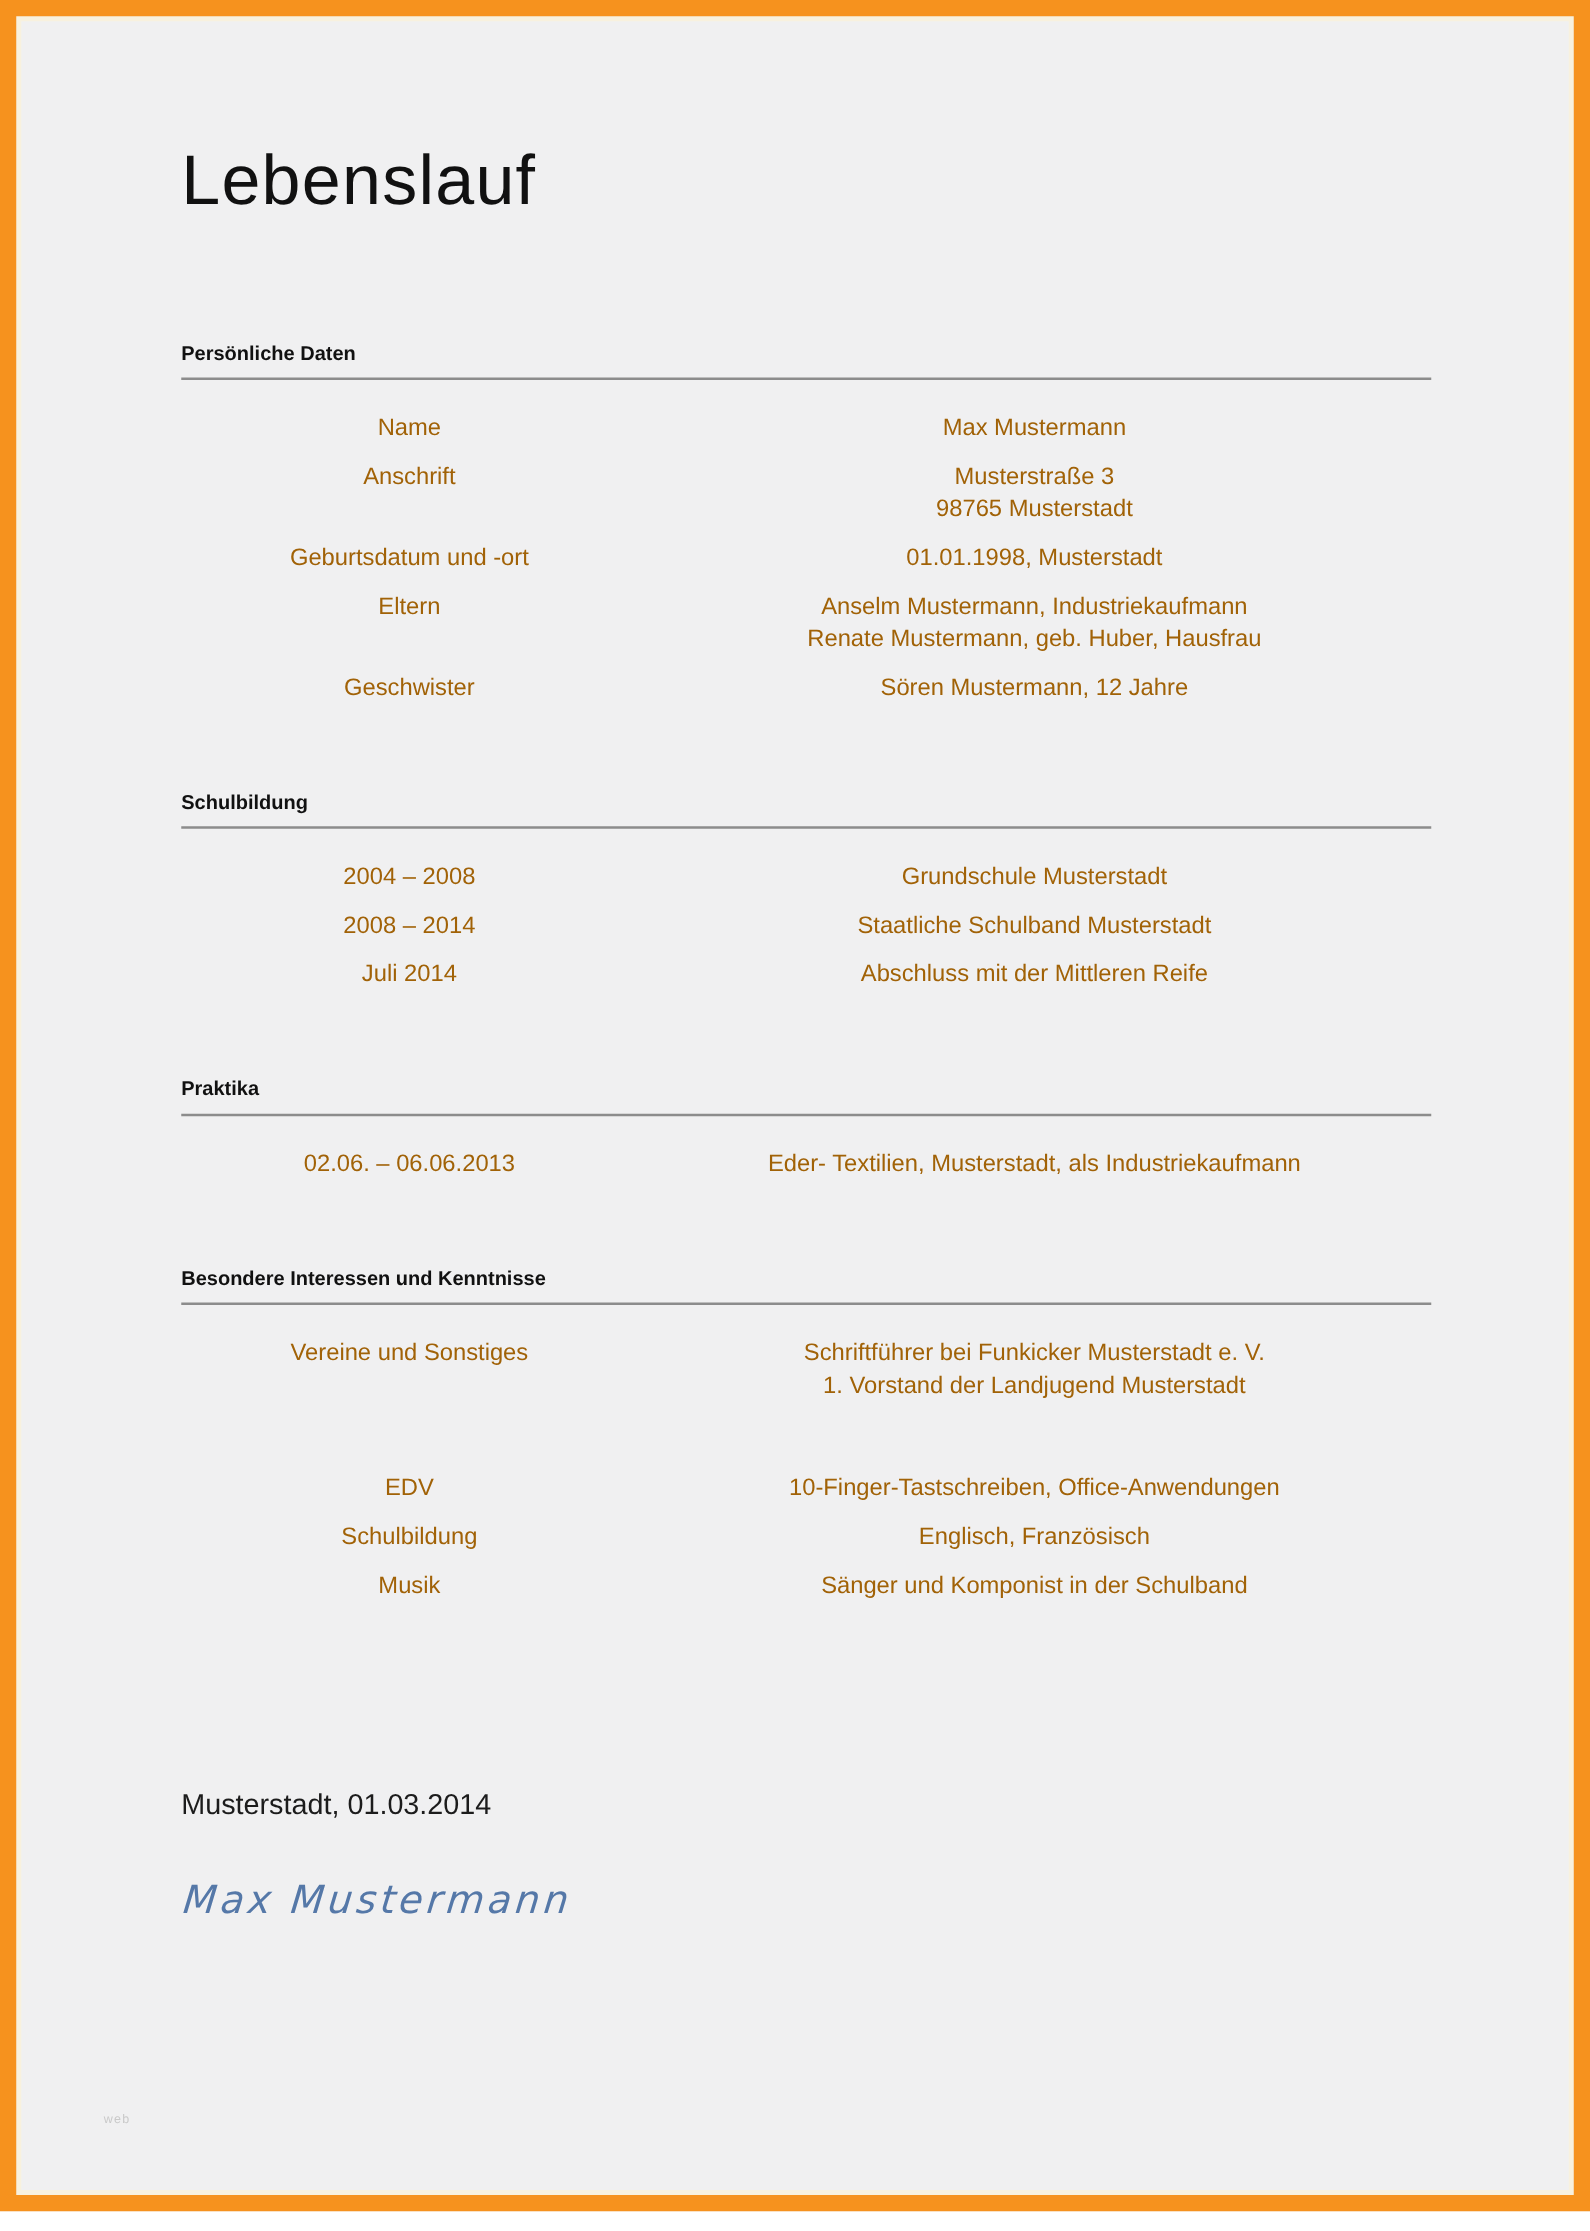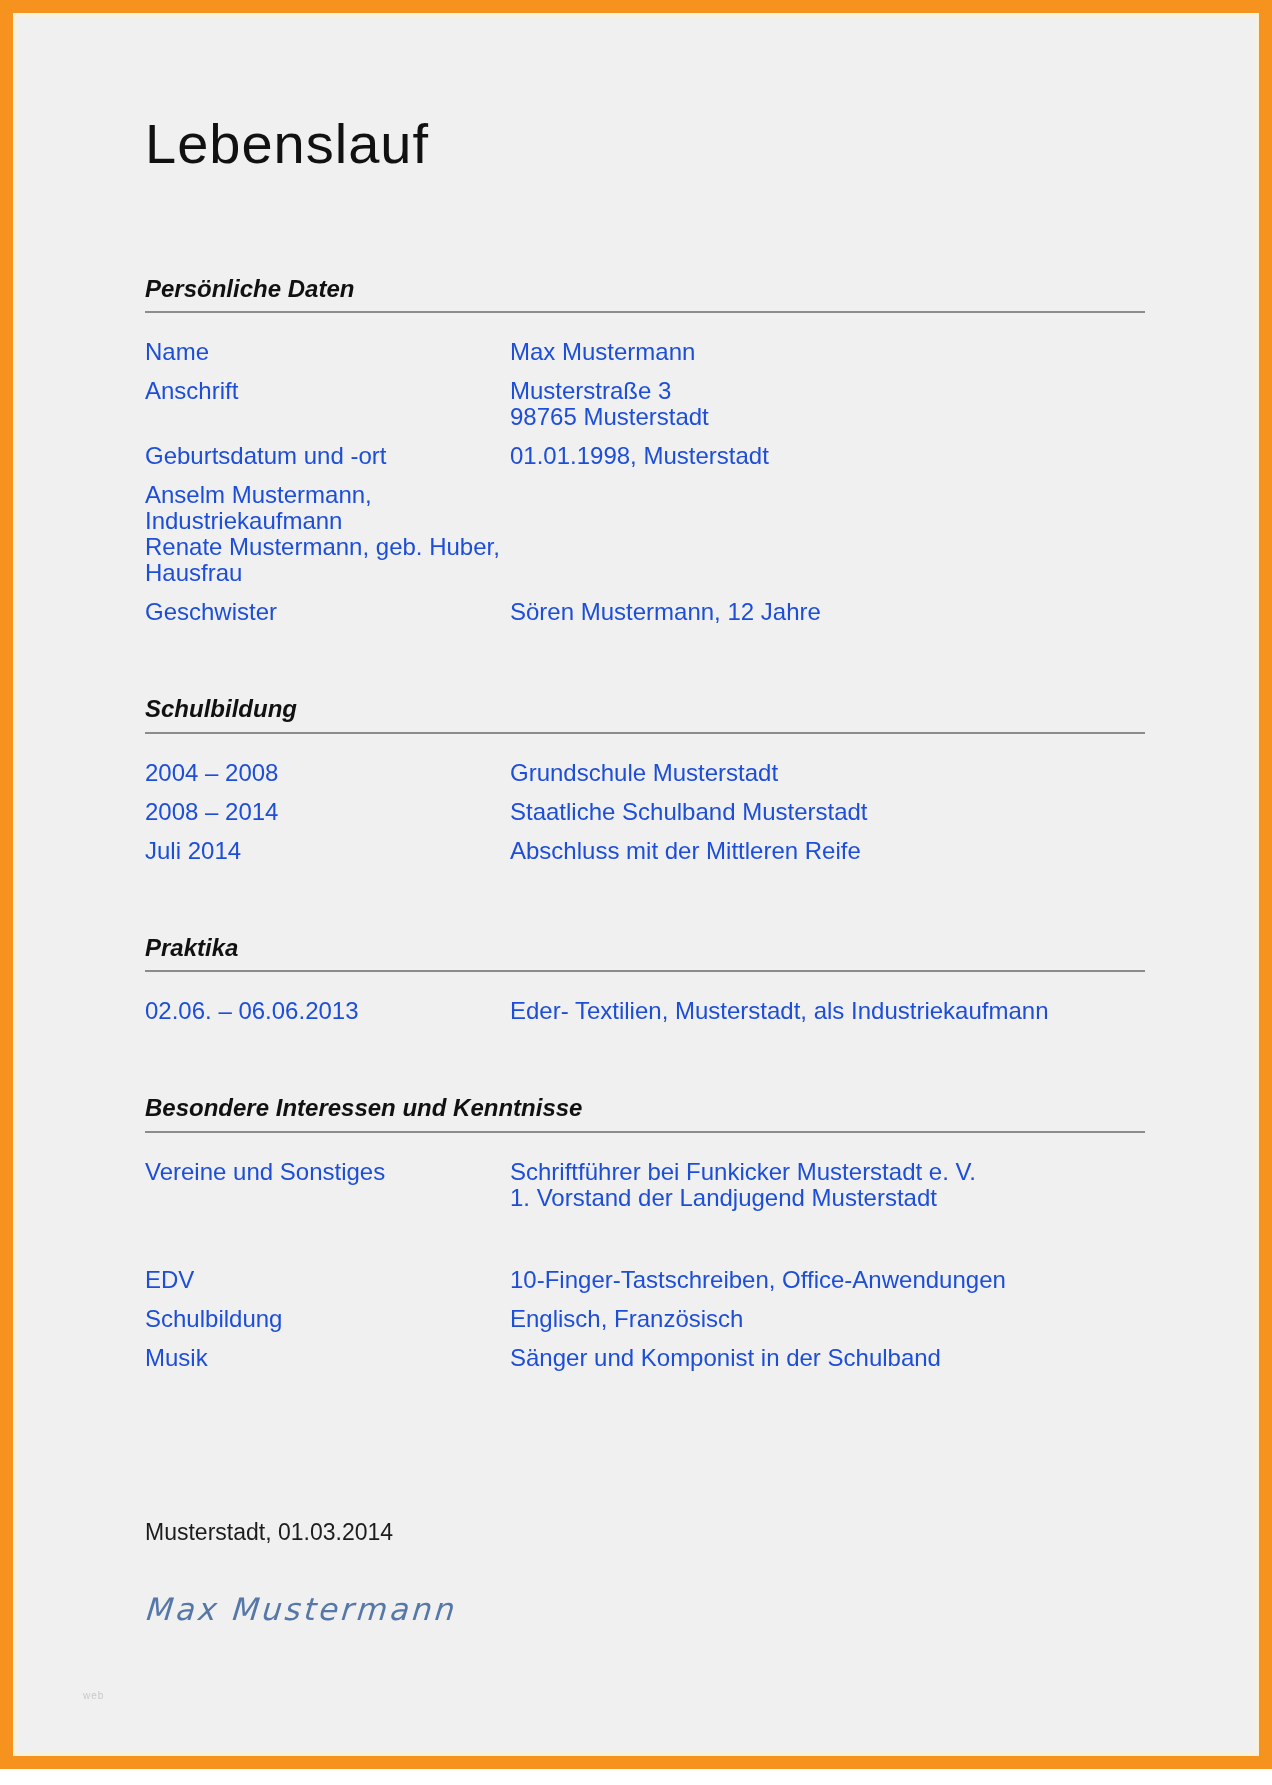--- a/index.html
+++ b/index.html
@@ -25,44 +25,44 @@
     margin-top: 100px;
     font-size: 56px;
     font-weight: 400;
     letter-spacing: 1px;
     color: #111111;
     line-height: 1.1;
   }
   .section { margin-top: 70px; }
   .section.first { margin-top: 100px; }
   .section-heading {
-    font-size: 24px;
+    font-size: 16px;
     font-weight: 700;
     color: #111111;
     line-height: 1.15;
-    font-style: italic;
   }
   .section-rule {
     border: none;
     border-top: 2px solid #8c8c8c;
     margin-top: 9px;
     margin-bottom: 0;
     width: 100%;
   }
   .rows { margin-top: 26px; }
   .row {
     display: grid;
     grid-template-columns: 365px 1fr;
     margin-bottom: 13px;
   }
   .row.gap-after { margin-bottom: 56px; }
   .cell-label, .cell-value {
-    font-size: 24px;
+    font-size: 19px;
     line-height: 26px;
-    color: #1d4ed8;
+    color: #a16207;
+    text-align: center;
   }
   .footer-block { margin-top: 148px; }
   .place-date {
     font-size: 23px;
     line-height: 26px;
     color: #1c1c1c;
   }
   .signature {
     margin-top: 46px;
     font-family: "DejaVu Sans", sans-serif;
@@ -108,20 +108,21 @@
             <div>98765 Musterstadt</div>
           </div>
         </div>
         <div class="row">
           <div class="cell-label">Geburtsdatum und -ort</div>
           <div class="cell-value">
             <div>01.01.1998, Musterstadt</div>
           </div>
         </div>
         <div class="row">
+          <div class="cell-label">Eltern</div>
           <div class="cell-value">
             <div>Anselm Mustermann, Industriekaufmann</div>
             <div>Renate Mustermann, geb. Huber, Hausfrau</div>
           </div>
         </div>
         <div class="row">
           <div class="cell-label">Geschwister</div>
           <div class="cell-value">
             <div>Sören Mustermann, 12 Jahre</div>
           </div>

